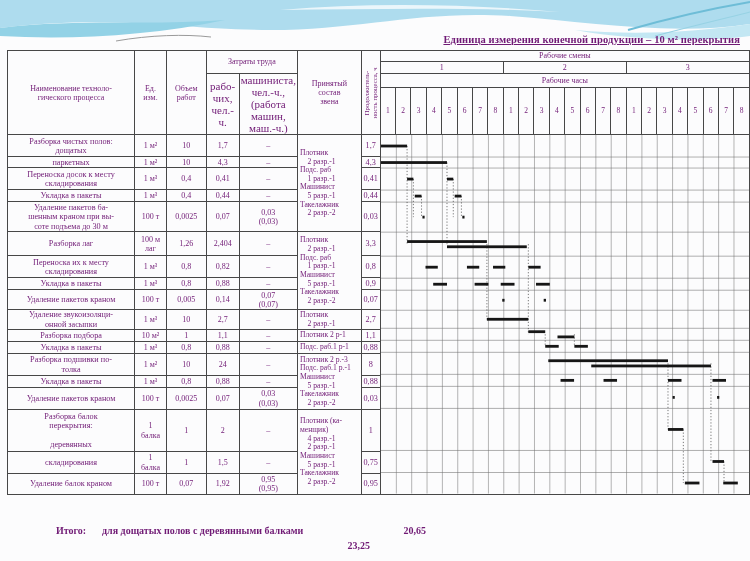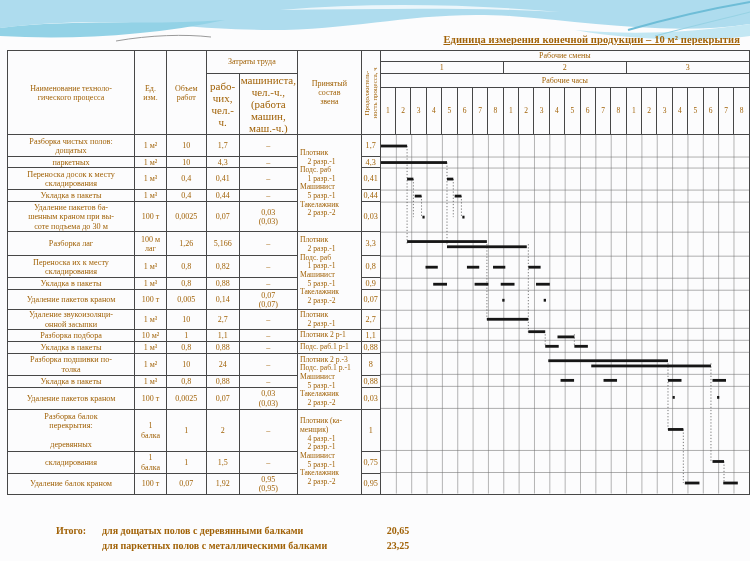--- a/index.html
+++ b/index.html
@@ -1,17 +1,17 @@
 <!DOCTYPE html>
 <html><head>
 <meta charset="utf-8">
 <style>
   html,body{margin:0;padding:0;background:#e8e8e8;}
   .page{position:relative;width:750px;height:561px;background:#fcfcfd;overflow:hidden;
-        font-family:"Liberation Serif",serif;color:#a16207;}
+        font-family:"Liberation Serif",serif;color:#701a75;}
   .wave{position:absolute;top:0;left:0;}
   .caption{position:absolute;top:34px;right:10px;font-size:10.5px;font-weight:bold;
            text-decoration:underline;letter-spacing:.1px;}
   .sheet{position:absolute;left:7px;top:50px;}
   table{border-collapse:collapse;table-layout:fixed;}
   td{border:1px solid #474747;font-size:8px;line-height:1.13;text-align:center;
      vertical-align:middle;padding:0 1px;overflow:hidden;}
   td.hdr{font-size:8px;}
   td.small{font-size:11px;line-height:1.1;}
   td.hour{font-size:7.5px;}
@@ -20,21 +20,21 @@
   td.dur{font-size:8.2px;}
   td.vert{position:relative;padding:0;}
   td.vert span{position:absolute;left:50%;top:50%;width:68px;
      transform:translate(-50%,-50%) rotate(-90deg);font-size:6.8px;line-height:1.15;
      text-align:center;display:block;}
   td.gantt-cell{padding:0;position:relative;}
   #gantt{position:absolute;inset:0;}
   #gantt svg{position:absolute;inset:0;width:100%;height:100%;}
   .totals{position:absolute;left:56px;top:483px;font-weight:bold;font-size:10px;
           display:grid;grid-template-columns:46px 268px 56px;line-height:1.5;margin-top:40px;}
-  .totals .t-val{text-align:center;}
+  .totals .t-val{text-align:right;}
 </style>
 </head>
 <body>
 
 <div class="page">
 
   <svg class="wave" width="750" height="48" viewBox="0 0 750 48">
     <path d="M0,0 H750 V24 C670,36 590,22 510,16 C420,10 360,30 270,30 C185,30 115,14 0,28 Z" fill="#aedcee"></path>
     <path d="M750,24 C690,33 630,35 575,30 C640,42 715,41 750,36 Z" fill="#c3e7f3"></path>
     <path d="M0,28 C80,18 150,26 225,20 C150,36 70,40 0,36 Z" fill="#93d2e6"></path>
@@ -241,21 +241,21 @@
    <td>100 т</td>
    <td>0,0025</td>
    <td>0,07</td>
    <td>0,03<br>(0,03)</td>
             <td class="dur">0,03</td>
           </tr>
           <tr style="height:24px">
    <td class="name">Разборка лаг</td>
    <td>100 м<br>лаг</td>
    <td>1,26</td>
-   <td>5,166</td>
+   <td>2,404</td>
    <td>–</td>
             <td rowspan="4" class="crew">Плотник<br>&nbsp;&nbsp;&nbsp;&nbsp;2 разр.-1<br>Подс. раб<br>&nbsp;&nbsp;&nbsp;&nbsp;1 разр.-1<br>Машинист<br>&nbsp;&nbsp;&nbsp;&nbsp;5 разр.-1<br>Такелажник<br>&nbsp;&nbsp;&nbsp;&nbsp;2 разр.-2</td>
             <td class="dur">3,3</td>
           </tr>
           <tr style="height:22px">
    <td class="name">Переноска их к месту<br>складирования</td>
    <td>1 м³</td>
    <td>0,8</td>
    <td>0,82</td>
    <td>–</td>
@@ -356,17 +356,16 @@
           </tr>
         </tbody>
       </table>
   </div>
 
   <div class="totals">
     <span class="t-label">Итого:</span>
     <span class="t-text">для дощатых полов с деревянными балками</span>
     <span class="t-val">20,65</span>
     <span></span>
-    <span class="t-text">для паркетных полов с металлическими балками</span>
     <span class="t-val">23,25</span>
   </div>
 
 </div>
 
 </body></html>

